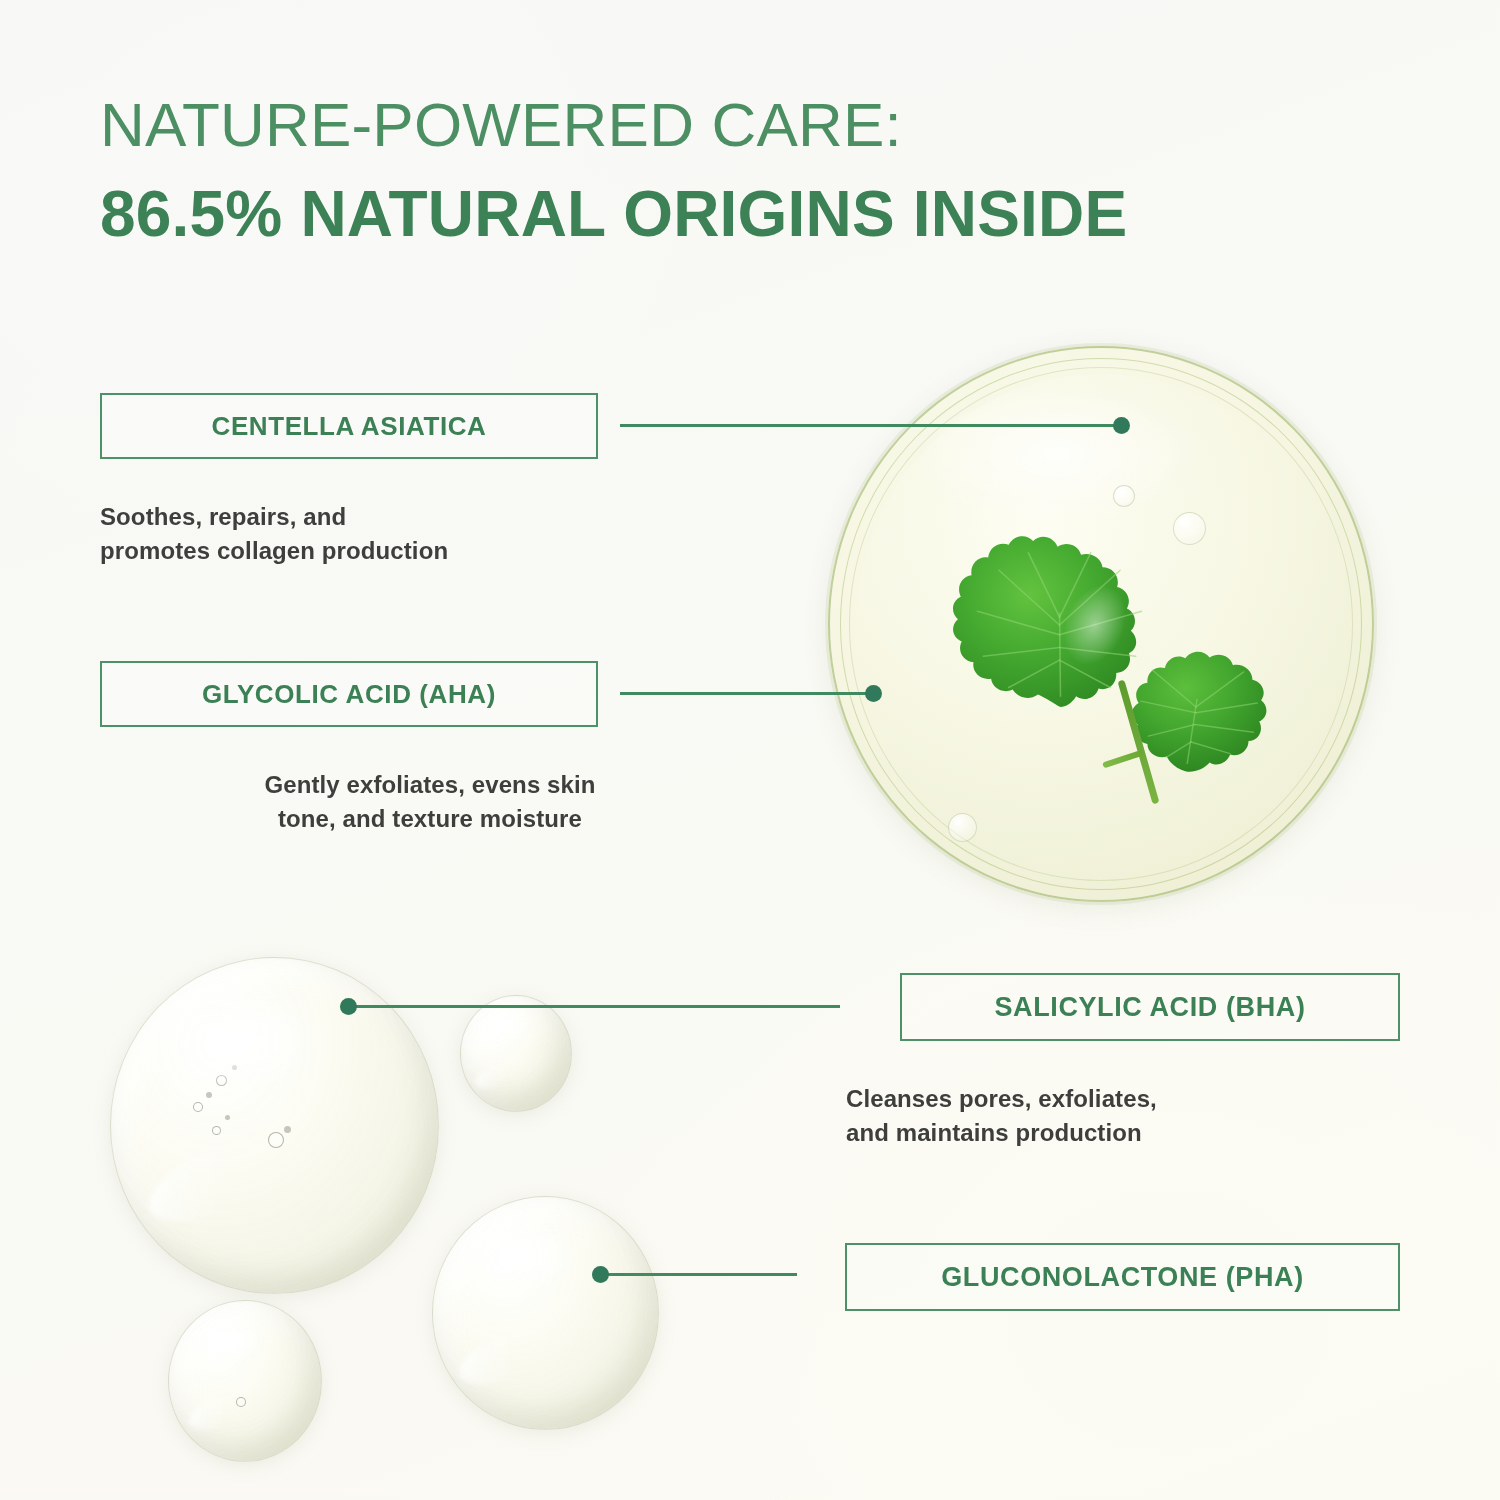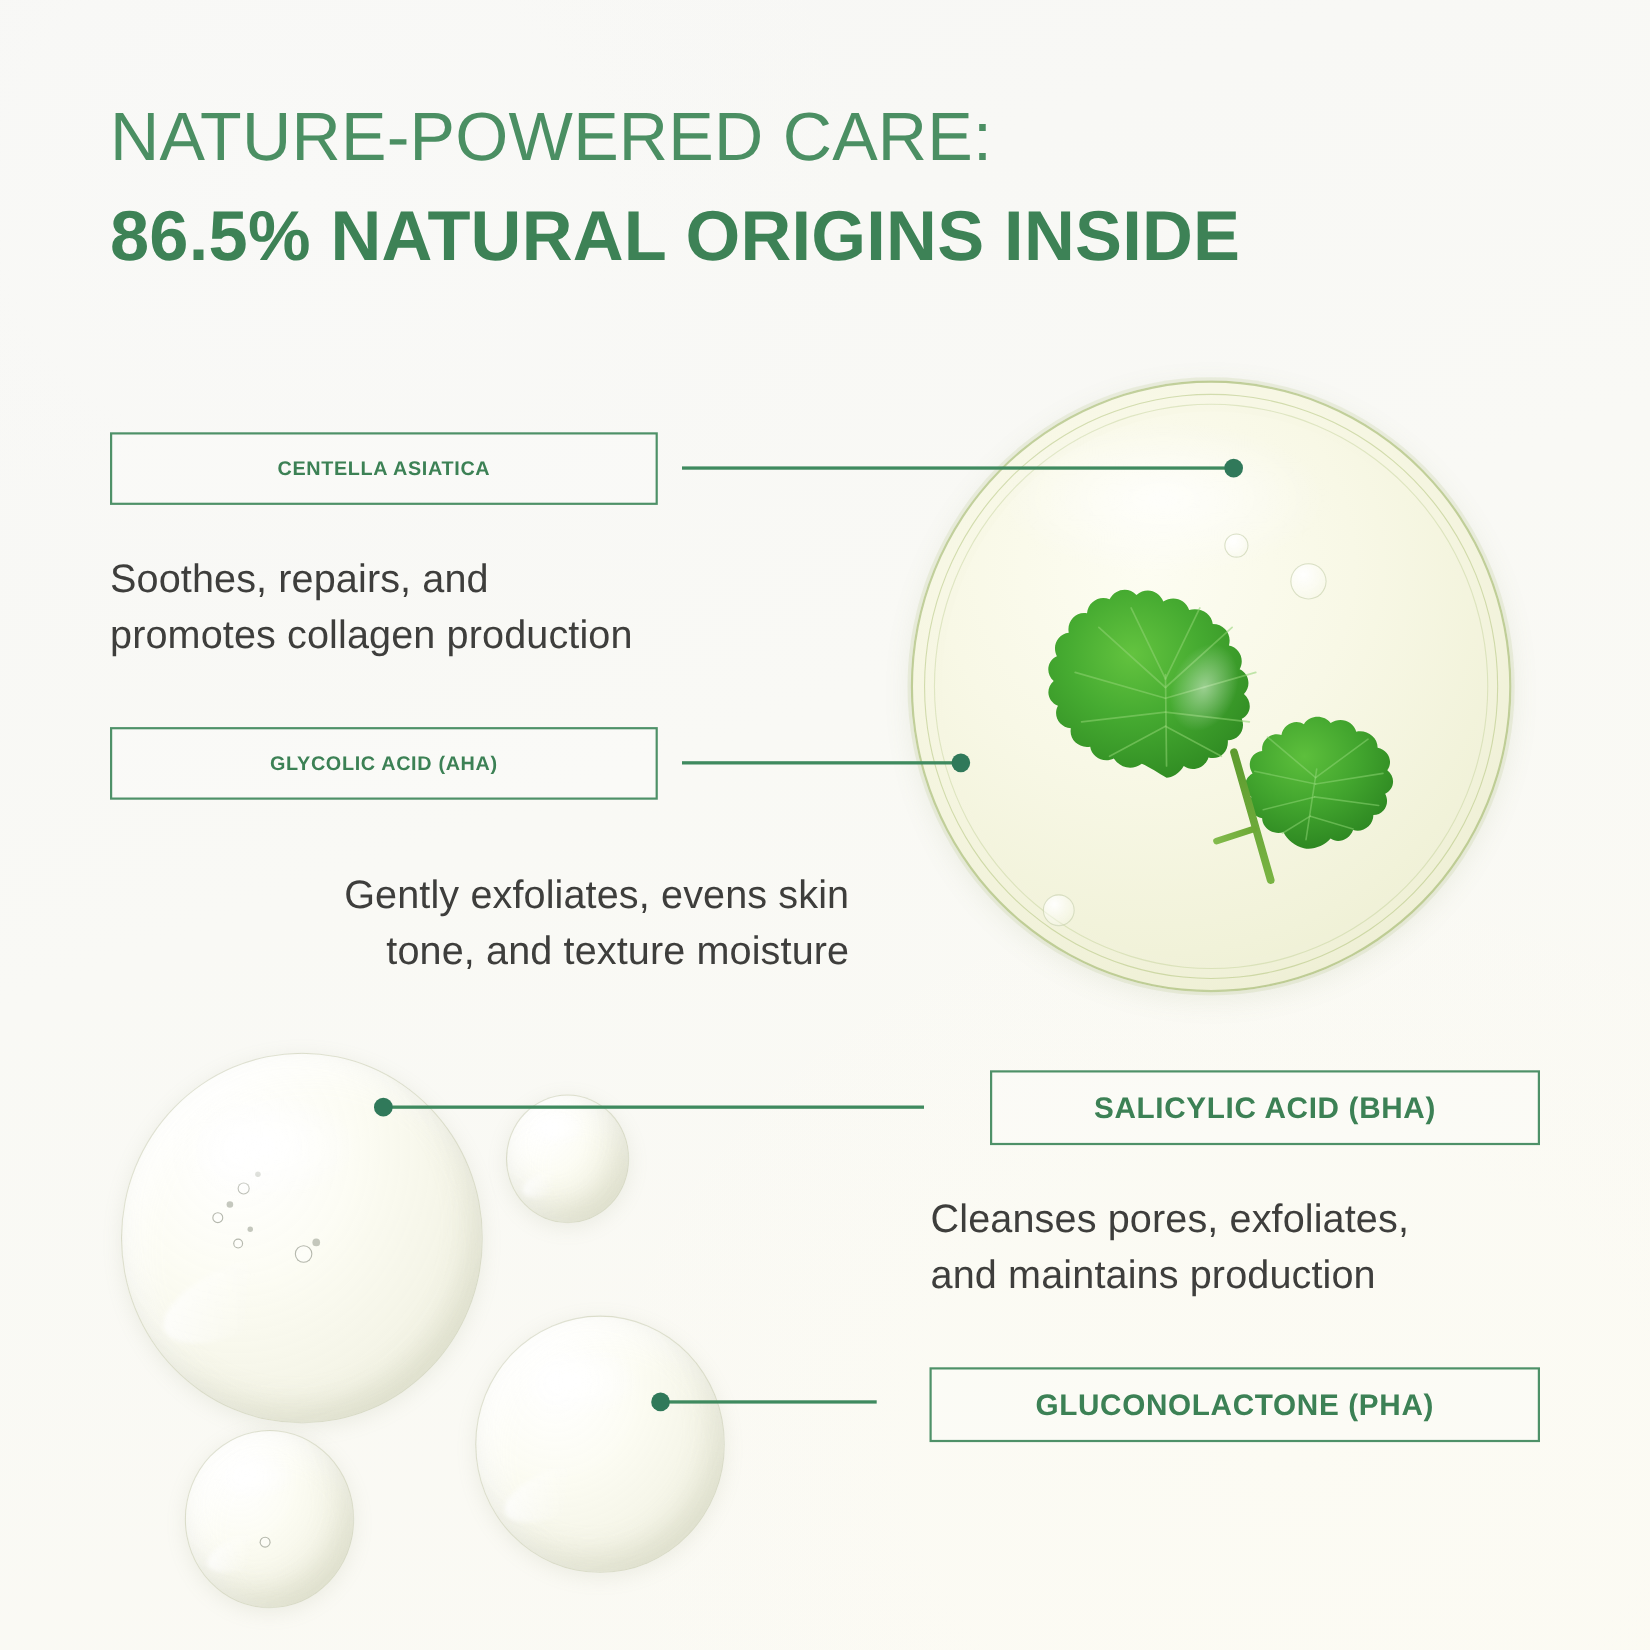--- a/index.html
+++ b/index.html
@@ -38,40 +38,40 @@
     position:absolute;
     border:2.5px solid #4e9168;
     background:rgba(255,255,255,0.20);
     display:flex;align-items:center;justify-content:center;
     box-sizing:border-box;
   }
   .label-box span{
     color:#3c8155;
     font-weight:700;
     letter-spacing:0.6px;
-    font-size:18px;
+    font-size:26px;
     white-space:nowrap;
   }
   #box-centella{left:100px;top:393px;width:498px;height:66px;}
   #box-glycolic{left:100px;top:661px;width:498px;height:66px;}
   #box-salicylic{left:900px;top:973px;width:500px;height:68px;}
   #box-gluconolactone{left:845px;top:1243px;width:555px;height:68px;}
   #box-salicylic span,#box-gluconolactone span{font-size:27px;}
 
   
   .desc{
     position:absolute;
     color:#3e3e3c;
-    font-size:36px;
+    font-size:24px;
     line-height:1.42;
-    font-weight:400;
+    font-weight:700;
     letter-spacing:0.1px;
   }
   #desc-centella{left:100px;top:500px;width:660px;text-align:left;}
-  #desc-glycolic{left:112px;top:768px;width:660px;text-align:right;margin-top:19px;}
+  #desc-glycolic{left:100px;top:768px;width:660px;text-align:center;}
   #desc-salicylic{left:846px;top:1082px;width:560px;}
   #desc-gluconolactone{left:846px;top:1352px;width:560px;text-align:center;}
 
   
   .conn{position:absolute;height:3px;background:#3f8a5f;}
   .dot{position:absolute;width:17px;height:17px;border-radius:50%;background:#30795a;}
 
   #conn-centella{left:620px;top:424px;width:502px;}
   #dot-centella{left:1113px;top:417px;}
 

